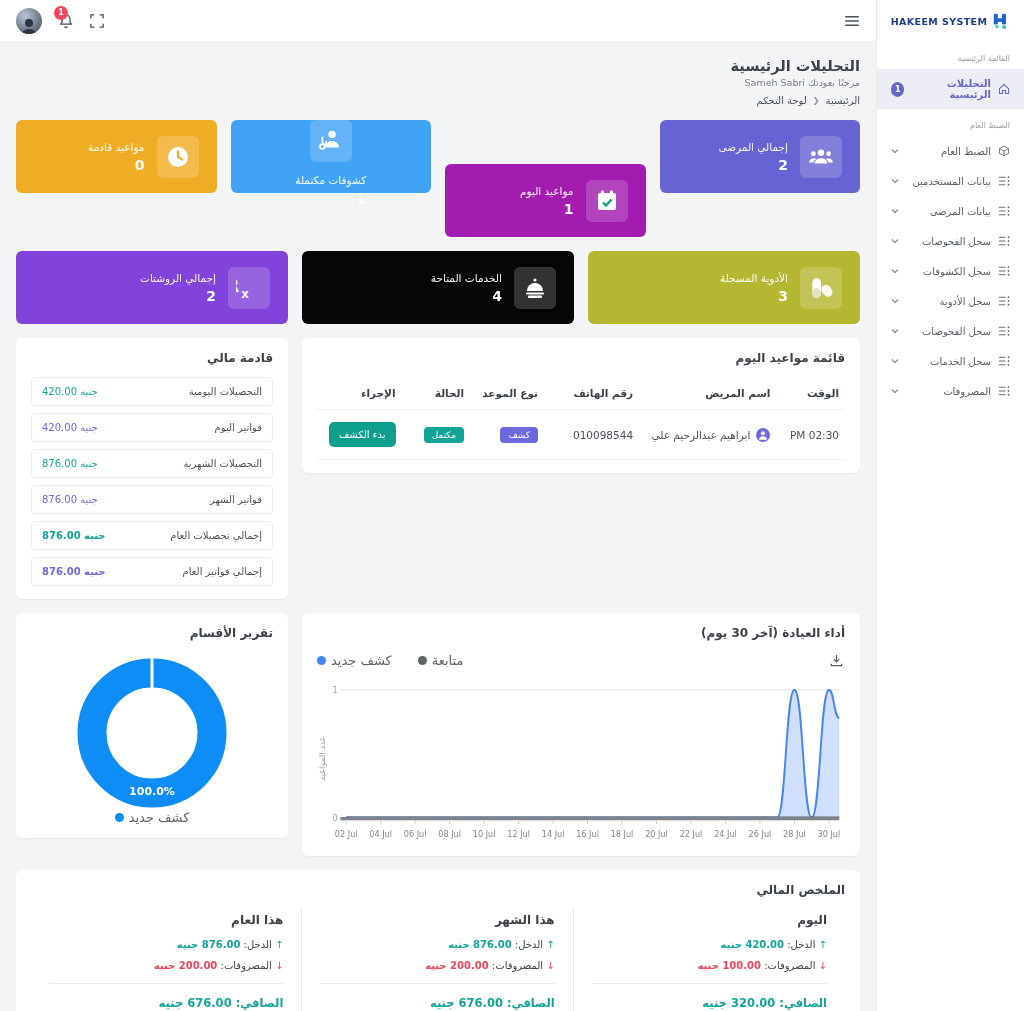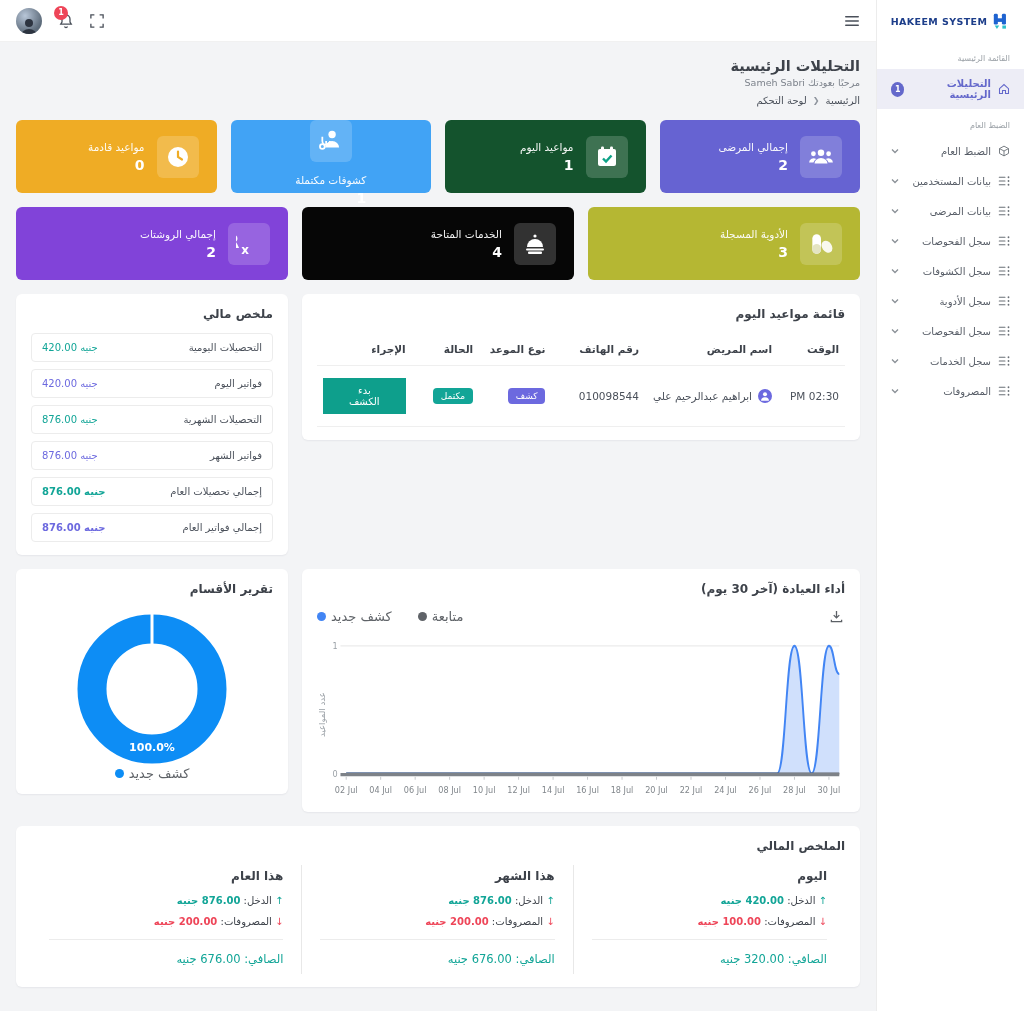--- a/index.html
+++ b/index.html
@@ -51,42 +51,42 @@
   .fin-label{color:#4a505a}
   .c-teal{color:#12a597}.c-indigo{color:#6c69df}
   .fin-bold{font-weight:bold}
 
   table{width:100%;border-collapse:collapse}
   th{font-size:10.5px;color:#3d424a;text-align:right;padding:10px 6px;font-weight:bold}
   td{font-size:10.5px;color:#4a505a;padding:12px 6px;border-top:1px solid #efefef;border-bottom:1px solid #efefef;text-align:right}
   .pill{display:inline-block;color:#fff;font-size:9px;padding:3px 8px;border-radius:4px}
   .pill-type{background:#6c69df}
   .pill-status{background:#12a597}
-  .btn-start{background:#0e9f8c;color:#fff;border:none;border-radius:0;font-size:10px;padding:7px 26px;cursor:pointer;font-family:inherit}
+  .btn-start{background:#0e9f8c;color:#fff;border:none;border-radius:5px;font-size:10px;padding:7px 10px;cursor:pointer;font-family:inherit}
   .pt-cell{display:flex;align-items:center;gap:6px}
 
   .donut-wrap{display:flex;justify-content:center;padding:6px 0 2px}
   .legend{display:flex;justify-content:center;gap:26px;font-size:13px;color:#5f6368;}
   .dot{width:9px;height:9px;border-radius:50%;display:inline-block}
   .lg-item{display:flex;align-items:center;gap:5px}
 
   .lc-top{display:flex;justify-content:space-between;align-items:center;margin-bottom:6px}
   .chart-flex{display:flex;align-items:stretch;gap:2px}
   .ytitle{writing-mode:vertical-rl;transform:rotate(180deg);font-size:8.5px;color:#9aa0a6;display:flex;align-items:center;justify-content:center}
   .dl-btn{cursor:pointer;display:flex;padding:2px}
 
   .cols3{display:grid;grid-template-columns:1fr 1fr 1fr}
   .sum-col{padding:4px 18px 8px;}
   .sum-col + .sum-col{border-right:1px solid #e8e8e8}
   .sum-head{font-size:12px;font-weight:bold;color:#3d424a;margin-bottom:12px}
   .sum-line{font-size:10px;margin-bottom:10px;color:#3d424a}
   .sum-line .num{font-weight:bold}
   .t{color:#12a597}.r{color:#ee4558}
   .sum-div{border-top:1px solid #ececec;margin:12px 0}
-  .sum-net{font-size:11.5px;font-weight:normal;color:#12a597}
+  .sum-net{font-size:11.5px;font-weight:bold;color:#12a597}
 
   .footer{text-align:center;font-size:10px;color:#8b9097;padding:20px 0 16px}
 </style>
 </head>
 <body>
 
 <div class="app">
 
   <aside class="sidebar">
     <div class="brand">
@@ -348,21 +348,21 @@
                 <path d="M1 17 a4.2 4 0 0 1 6.5-3.2 A7 7 0 0 0 5 17 Z"></path>
                 <circle cx="19" cy="9" r="2.2"></circle>
                 <path d="M23 17 a4.2 4 0 0 0-6.5-3.2 A7 7 0 0 1 19 17 Z"></path>
               </svg>
           </span>
           <div class="s-text">
             <div class="s-label">إجمالي المرضى</div>
             <div class="s-value">2</div>
           </div>
         </div>
-        <div class="stat" style="background: #14532d;">
+        <div class="stat" style="background: #a21caf; margin-top: 44px;">
           <span class="s-icon">
             <svg width="24" height="24" viewBox="0 0 24 24">
                 <rect x="3" y="4" width="18" height="17" rx="2" fill="#fff"></rect>
                 <rect x="6" y="1.5" width="3" height="5" rx="1.2" fill="#fff"></rect>
                 <rect x="15" y="1.5" width="3" height="5" rx="1.2" fill="#fff"></rect>
                 <path d="M8 13.5 l3 3 l5.5-6" stroke="#0EA287" stroke-width="2.4" fill="none"></path>
               </svg>
           </span>
           <div class="s-text">
             <div class="s-label">مواعيد اليوم</div>
@@ -473,21 +473,21 @@
                 <td><span>010098544</span></td>
                 <td><span class="pill pill-type">كشف</span></td>
                 <td><span class="pill pill-status">مكتمل</span></td>
                 <td><button class="btn-start">بدء الكشف</button></td>
               </tr>
             </tbody>
           </table>
         </div>
 
         <div class="card">
-          <h3>ملخص مالي</h3>
+          <h3>قادمة مالي</h3>
           <div class="fin-row">
             <span class="fin-label">التحصيلات اليومية</span>
             <span class="fin-value c-teal" dir="ltr">420.00 جنيه</span>
           </div>
           <div class="fin-row">
             <span class="fin-label">فواتير اليوم</span>
             <span class="fin-value c-indigo" dir="ltr">420.00 جنيه</span>
           </div>
           <div class="fin-row">
             <span class="fin-label">التحصيلات الشهرية</span>

